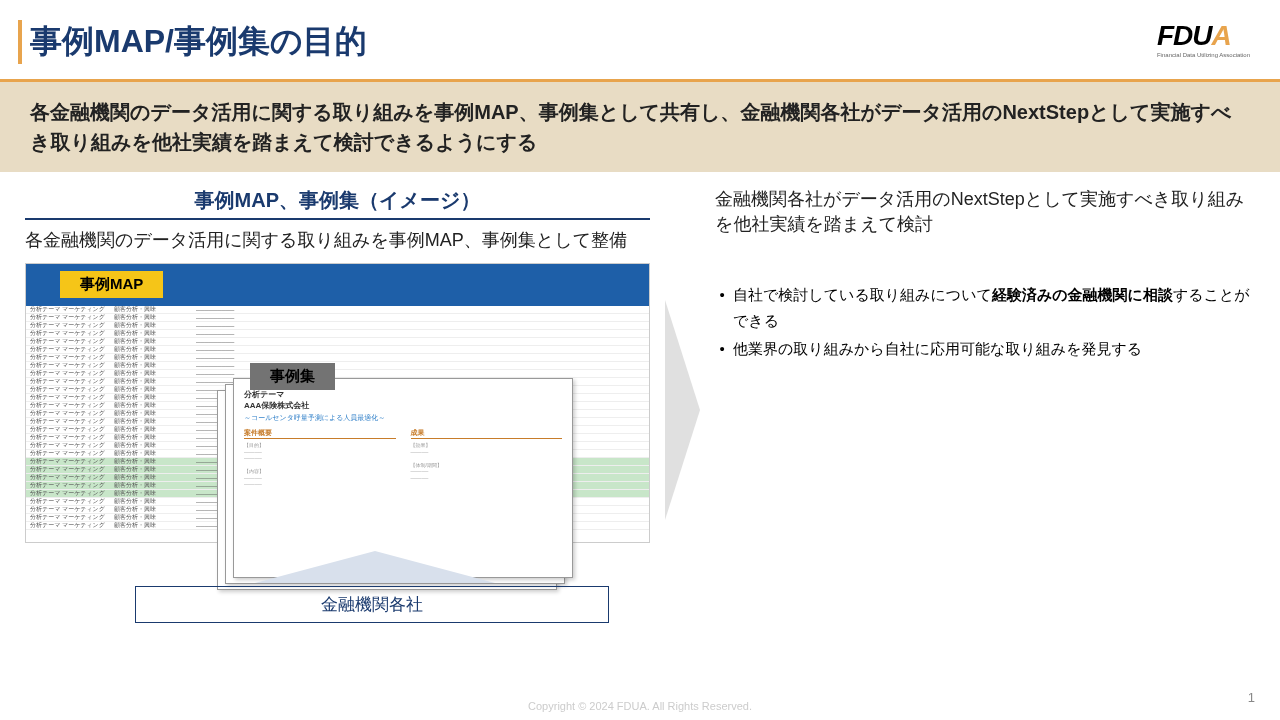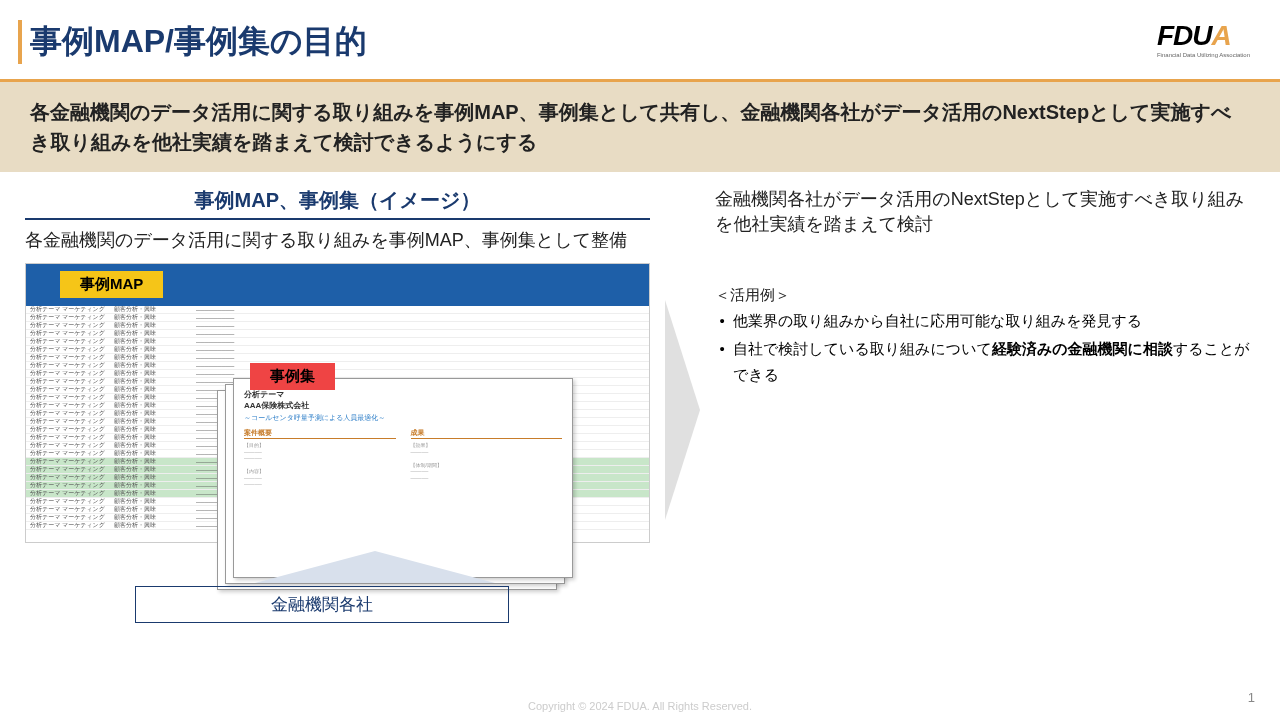--- a/index.html
+++ b/index.html
@@ -12,39 +12,39 @@
 .logo-sub{font-size:6px;color:#666;font-style:normal;letter-spacing:0}
 .gold-bar{height:3px;background:#e8a44d;margin:5px 0 0}
 .purpose-box{background:#e8dcc4;padding:15px 30px;font-size:20px;font-weight:bold;color:#222;line-height:1.5}
 .content{display:flex;padding:15px 25px 0;gap:15px}
 .left-col{flex:1;max-width:670px}
 .right-col{flex:1;max-width:540px}
 .section-title{font-size:20px;font-weight:bold;color:#1a3a6e;text-align:center;border-bottom:2px solid #1a3a6e;padding-bottom:4px;margin-bottom:8px}
 .section-desc{font-size:18px;color:#222;line-height:1.4;margin-bottom:10px}
 .image-area{position:relative;height:310px}
 .map-label{position:absolute;top:8px;left:35px;background:#f5c518;padding:4px 20px;font-size:15px;font-weight:bold;z-index:3}
-.collection-label{position:absolute;top:100px;left:225px;background:#ef4444;padding:4px 20px;font-size:15px;font-weight:bold;z-index:5}
+.collection-label{position:absolute;top:100px;left:225px;background:#737373;padding:4px 20px;font-size:15px;font-weight:bold;z-index:5}
 .map-bg{position:absolute;top:0;left:0;right:0;height:280px;background:linear-gradient(#1e5fa8 0%,#1e5fa8 15%,#fff 15%);border:1px solid #ccc;font-size:6px;overflow:hidden}
 .map-rows{padding-top:42px}
 .map-row{height:8px;border-bottom:1px solid #eee;display:flex;padding:0 4px;gap:2px;align-items:center}
 .map-row.green{background:#c8e6c9}
 .map-cell{overflow:hidden;white-space:nowrap;color:#555}
 .doc-stack{position:absolute;top:115px;left:200px;width:360px;height:230px}
 .doc{position:absolute;background:#fff;border:1px solid #999;box-shadow:2px 2px 4px rgba(0,0,0,0.2);width:340px;height:200px;padding:10px;font-size:7px}
 .doc1{top:12px;left:-8px}
 .doc2{top:6px;left:0}
 .doc3{top:0;left:8px}
 .doc-title{font-weight:bold;color:#333;font-size:8px}
 .doc-sub{color:#2a7cc7;font-size:7px;margin:2px 0}
 .doc-cols{display:flex;gap:15px;margin-top:5px}
 .doc-col{flex:1}
 .doc-h{color:#c77c2a;font-weight:bold;font-size:7px;border-bottom:1px solid #c77c2a}
 .doc-t{color:#999;font-size:5px;margin-top:3px;line-height:1.3}
 .arrow-up{position:absolute;bottom:-10px;left:230px;width:0;height:0;border-left:120px solid transparent;border-right:120px solid transparent;border-bottom:32px solid #d8e0ec}
-.bottom-label{position:absolute;bottom:-50px;left:110px;width:374px;border:1px solid #1a3a6e;text-align:center;padding:6px;font-size:17px;color:#1a3a6e}
+.bottom-label{position:absolute;bottom:-50px;left:110px;width:474px;border:1px solid #1a3a6e;text-align:center;padding:6px;font-size:17px;color:#1a3a6e}
 .arrow-right{width:0;height:0;border-top:110px solid transparent;border-bottom:110px solid transparent;border-left:35px solid #e0e0e0;align-self:center;margin-top:60px}
 .usage-box{margin-top:45px;font-size:15px;line-height:1.7}
 .usage-h{color:#222}
 .usage-list{list-style:none;padding-left:0}
 .usage-list li{padding-left:1.2em;position:relative;margin-bottom:3px}
 .usage-list li::before{content:"•";position:absolute;left:0.3em}
 .bold{font-weight:bold}
 .page-num{position:absolute;bottom:15px;right:25px;font-size:13px;color:#888}
 .copyright{position:absolute;bottom:8px;left:50%;transform:translateX(-50%);font-size:11px;color:#ccc}
 </style>
@@ -263,23 +263,22 @@
       <div class="arrow-up"></div>
       <div class="bottom-label">金融機関各社</div>
     </div>
   </div>
 
   <div class="arrow-right"></div>
 
   <div class="right-col">
     <div class="section-desc">金融機関各社がデータ活用のNextStepとして実施すべき取り組みを他社実績を踏まえて検討</div>
     <div class="usage-box">
-      <div class="usage-h">＜活用例＞</div>
       <ul class="usage-list" id="usage-list">
+          <li>自社で検討している取り組みについて<span class="bold">経験済みの金融機関に相談</span>することができる</li>
           <li>他業界の取り組みから自社に応用可能な取り組みを発見する</li>
-          <li>自社で検討している取り組みについて<span class="bold">経験済みの金融機関に相談</span>することができる</li>
         </ul>
     </div>
   </div>
 </div>
 
 <div class="page-num">1</div>
 <div class="copyright">Copyright © 2024 FDUA. All Rights Reserved.</div>
 
 </body></html>

